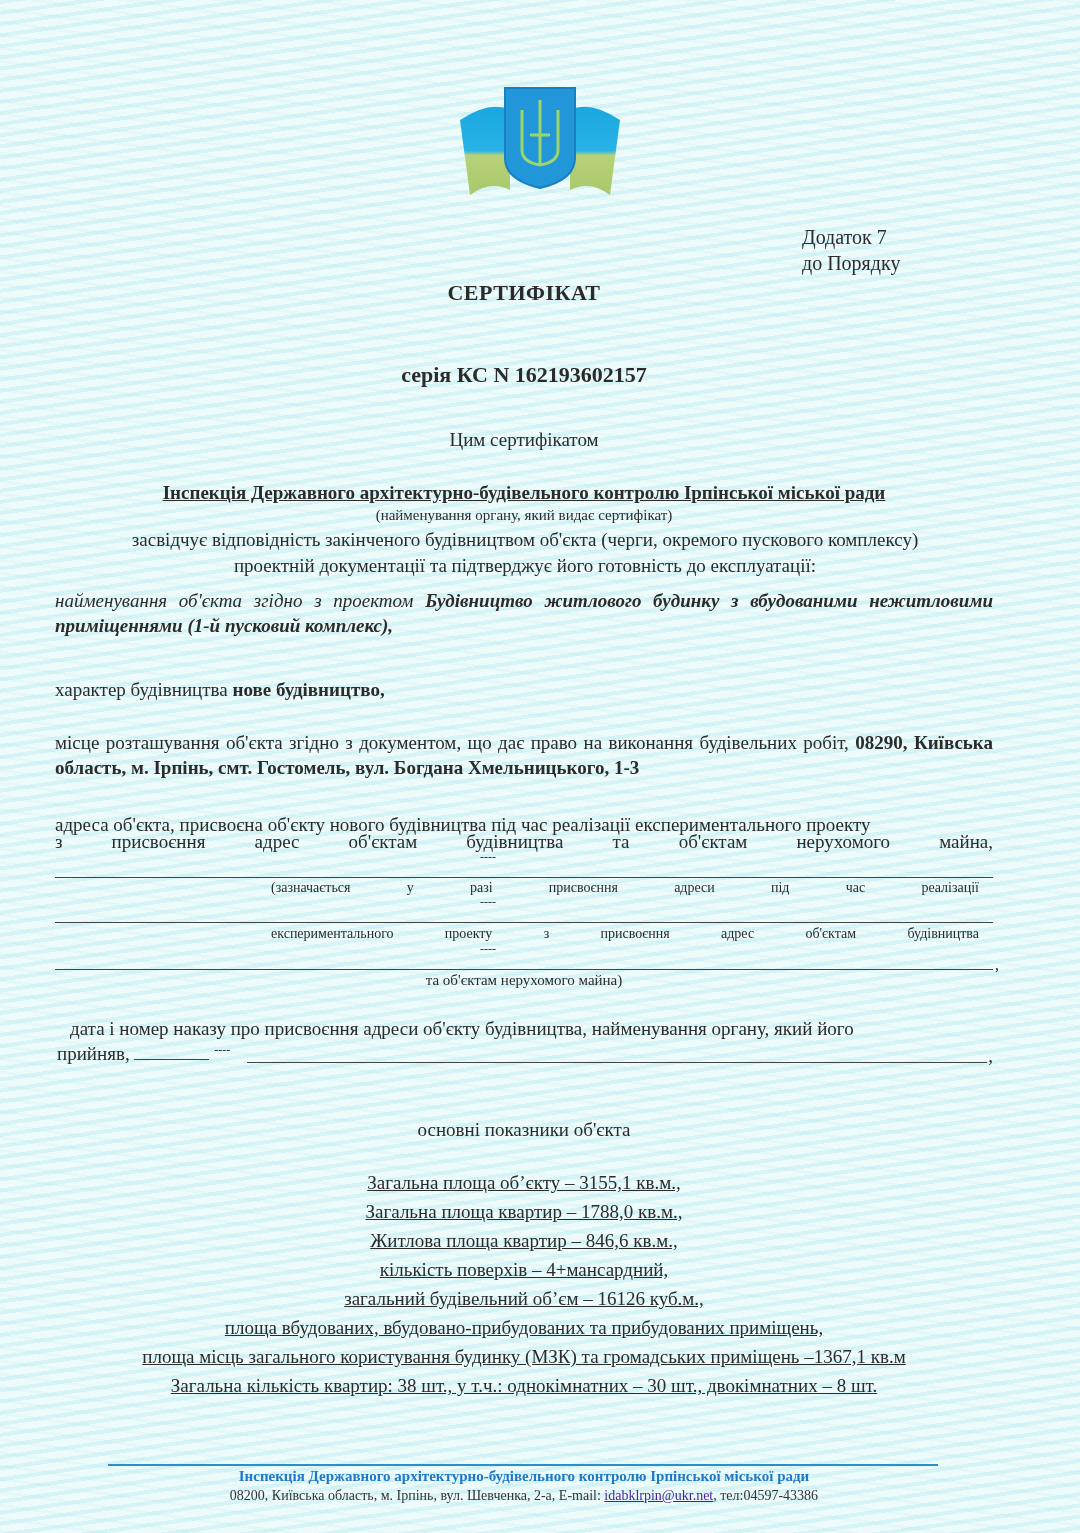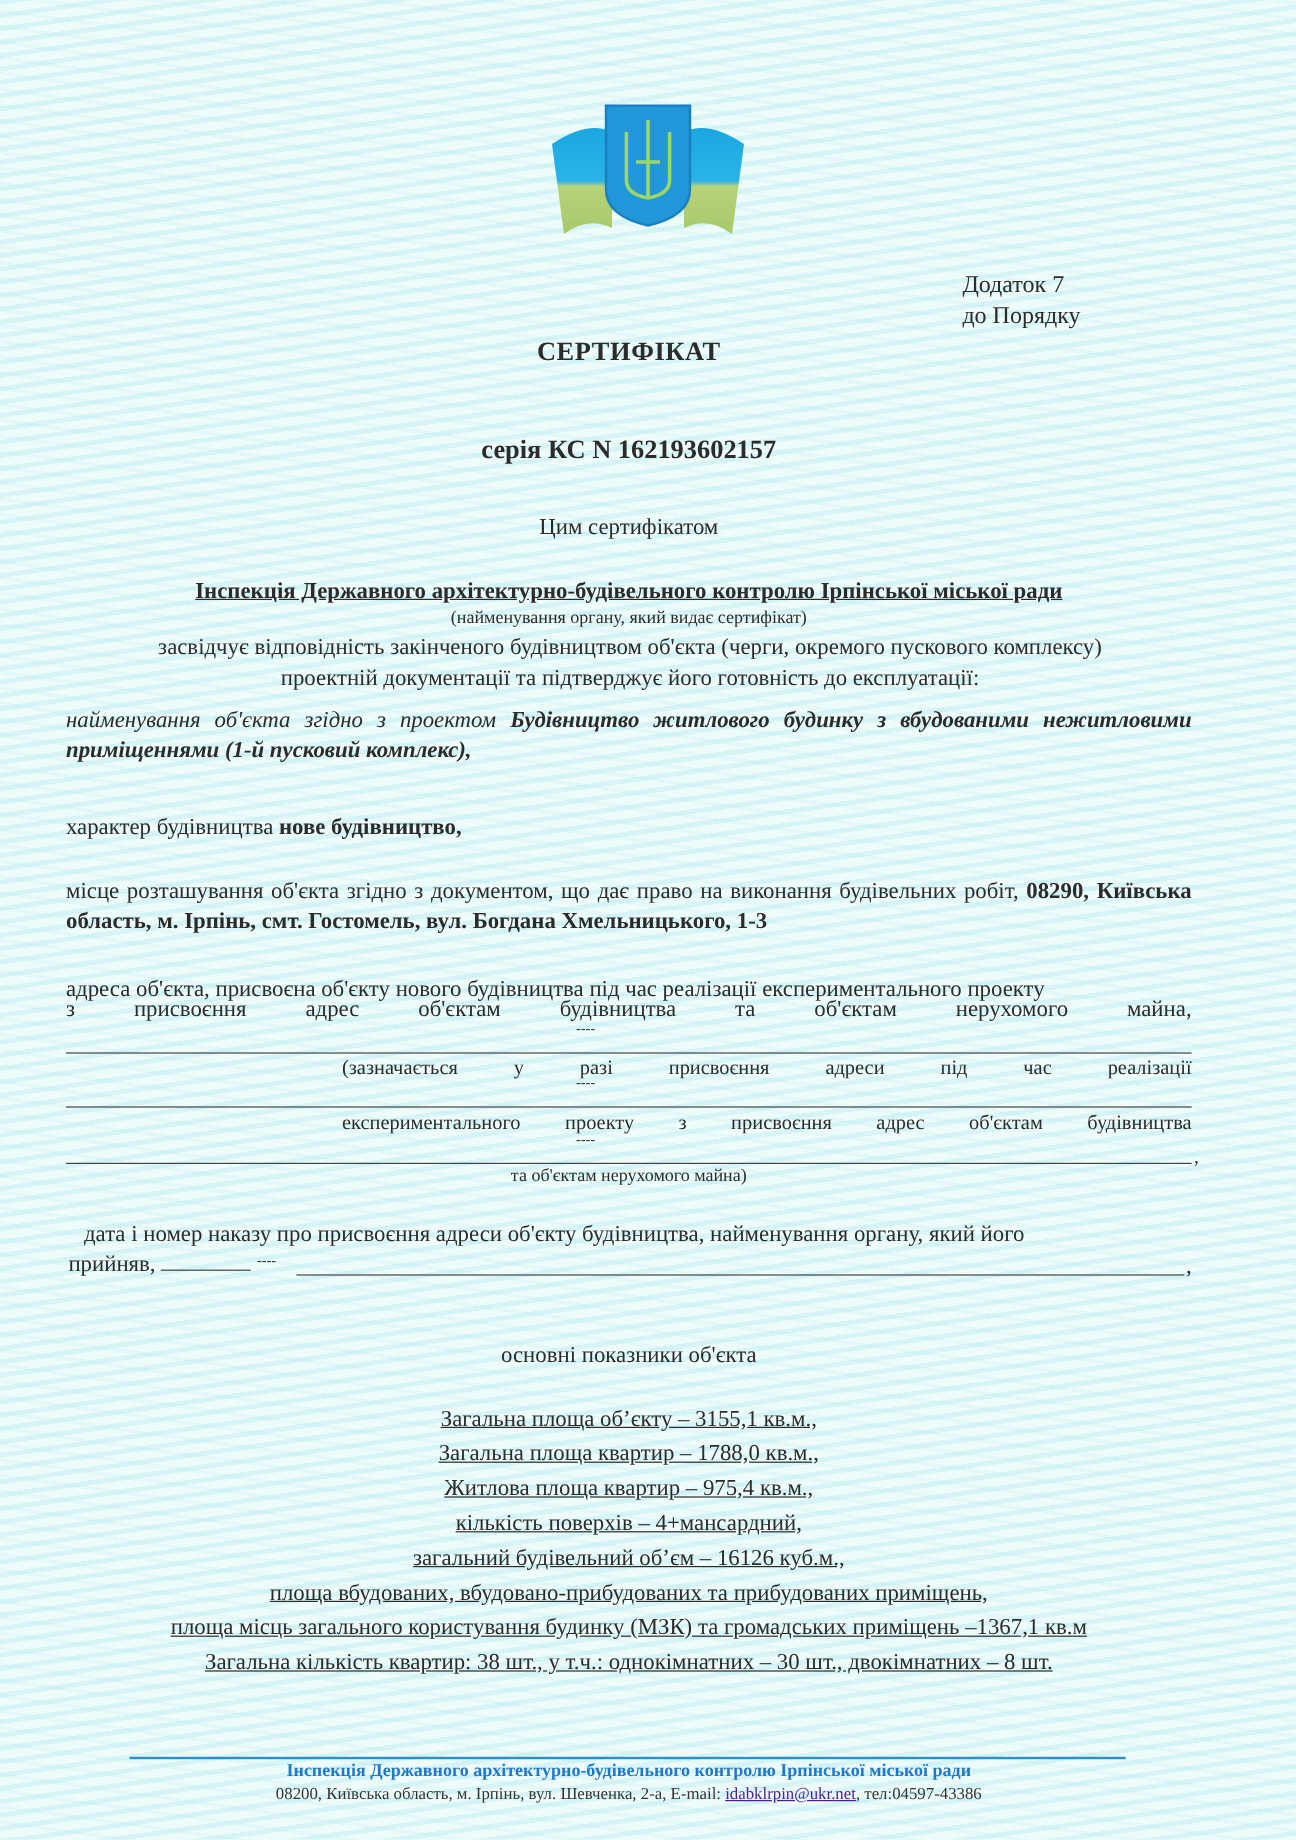--- a/index.html
+++ b/index.html
@@ -22,21 +22,21 @@
     .by-cert { left: 0; width: 1048px; top: 429px; font-size: 19px; }
     .issuer { left: 0; width: 1048px; top: 482px; font-size: 19px; font-weight: bold; text-decoration: underline; }
     .issuer-note { left: 0; width: 1048px; top: 507px; font-size: 15px; }
     .certifies { left: 40px; width: 970px; top: 527px; font-size: 19px; line-height: 26px; }
     .para { left: 55px; width: 938px; font-size: 19px; line-height: 25px; text-align: justify; text-align-last: left; }
     .just-full { text-align: justify; text-align-last: justify; }
     b { font-weight: bold; }
     .fill-row { left: 55px; width: 938px; height: 20px; }
     .fill-line { position: absolute; left: 0; right: 0; bottom: 0; border-bottom: 1px solid #444; }
     .dash { position: absolute; left: 425px; top: -8px; font-size: 12px; background: transparent; }
-    .note-row { left: 285px; width: 708px; font-size: 17px; text-align: justify; text-align-last: justify; }
+    .note-row { left: 271px; width: 708px; font-size: 14px; text-align: justify; text-align-last: justify; }
     .indicators-title { left: 0; width: 1048px; top: 1119px; font-size: 19px; }
     .indicators { left: 0; width: 1048px; top: 1168px; font-size: 19px; line-height: 29px; }
     .indicators div span { text-decoration: underline; }
     .footer-line { left: 108px; width: 830px; top: 1464px; border-top: 2px solid #2a8fd0; }
     .footer-org { left: 0; width: 1048px; top: 1468px; font-size: 15px; font-weight: bold; color: #1f78c8; }
     .footer-addr { left: 0; width: 1048px; top: 1488px; font-size: 14px; color: #333; }
     .footer-addr a { color: #4c1d95; text-decoration: underline; }
     .comma { position: absolute; right: -6px; bottom: -4px; font-size: 16px; }
   </style>
 </head>
@@ -119,21 +119,21 @@
     <span style="font-size:12px;vertical-align:top;">----</span>
     <span style="position:absolute;left:190px;right:6px;bottom:4px;border-bottom:1px solid #444;"></span>
     <span style="position:absolute;right:0;bottom:0;">,</span>
   </div>
 
   <div class="abs indicators-title center">основні показники об'єкта</div>
 
   <div class="abs indicators center">
     <div><span>Загальна площа об’єкту – 3155,1 кв.м.,</span></div>
     <div><span>Загальна площа квартир – 1788,0 кв.м.,</span></div>
-    <div><span>Житлова площа квартир – 975,4 кв.м.,</span></div>
+    <div><span>Житлова площа квартир – 846,6 кв.м.,</span></div>
     <div><span>кількість поверхів – 4+мансардний,</span></div>
     <div><span>загальний будівельний об’єм – 16126 куб.м.,</span></div>
     <div><span>площа вбудованих, вбудовано-прибудованих та прибудованих приміщень,</span></div>
     <div><span>площа місць загального користування будинку (МЗК) та громадських приміщень –1367,1 кв.м</span></div>
     <div><span>Загальна кількість квартир: 38 шт., у т.ч.: однокімнатних – 30 шт., двокімнатних – 8 шт.</span></div>
   </div>
 
   <div class="abs footer-line"></div>
   <div class="abs footer-org center">Інспекція Державного архітектурно-будівельного контролю Ірпінської міської ради</div>
   <div class="abs footer-addr center">

